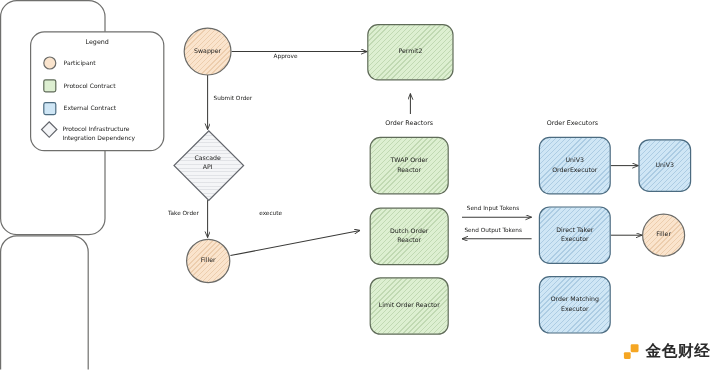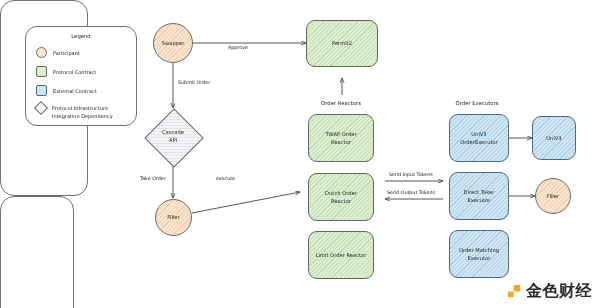--- a/index.html
+++ b/index.html
@@ -77,21 +77,21 @@
   #legend{position:absolute;left:25px;top:26px;width:110px;height:98px;}
   #legend .title{position:absolute;top:6px;left:0;width:110px;text-align:center;font-size:5.3px;color:#20201f;}
   .legend-row{position:absolute;left:10px;display:flex;align-items:center;gap:6px;}
   .legend-row .txt{font-size:5px;color:#20201f;white-space:nowrap;}
   .sw-circle{width:9px;height:9px;border-radius:50%;background:#fae4cd;border:1px solid #6b6b68;}
   .sw-square-green{width:9px;height:9px;background:#ddefd1;border:1px solid #5f6b58;border-radius:2px;}
   .sw-square-blue{width:9px;height:9px;background:#cfe6f5;border:1px solid #4b6b80;border-radius:2px;}
   .sw-diamond{width:8px;height:8px;background:#f4f5f7;border:1px solid #62656b;transform:rotate(45deg);}
   .watermark{position:absolute;right:8px;bottom:6px;display:flex;align-items:center;gap:4px;}
   .wm-logo{width:15px;height:15px;position:relative;}
-  .wm-text{font-size:16px;color:#2b2b2b;font-weight:bold;letter-spacing:.5px;font-family:Liberation Sans, sans-serif;}
+  .wm-text{font-size:13px;color:#2b2b2b;font-weight:bold;letter-spacing:.5px;font-family:Liberation Sans, sans-serif;}
 </style>
 </head>
 <body>
 
 <svg id="canvas" viewBox="0 0 600 308">
   <defs>
     <marker id="arrowhead" markerWidth="7" markerHeight="7" refX="6" refY="2.5" orient="auto">
       <path d="M0,0 L6,2.5 L0,5" fill="none" stroke="#3a3a38" stroke-width="0.9"></path>
     </marker>
   </defs>

